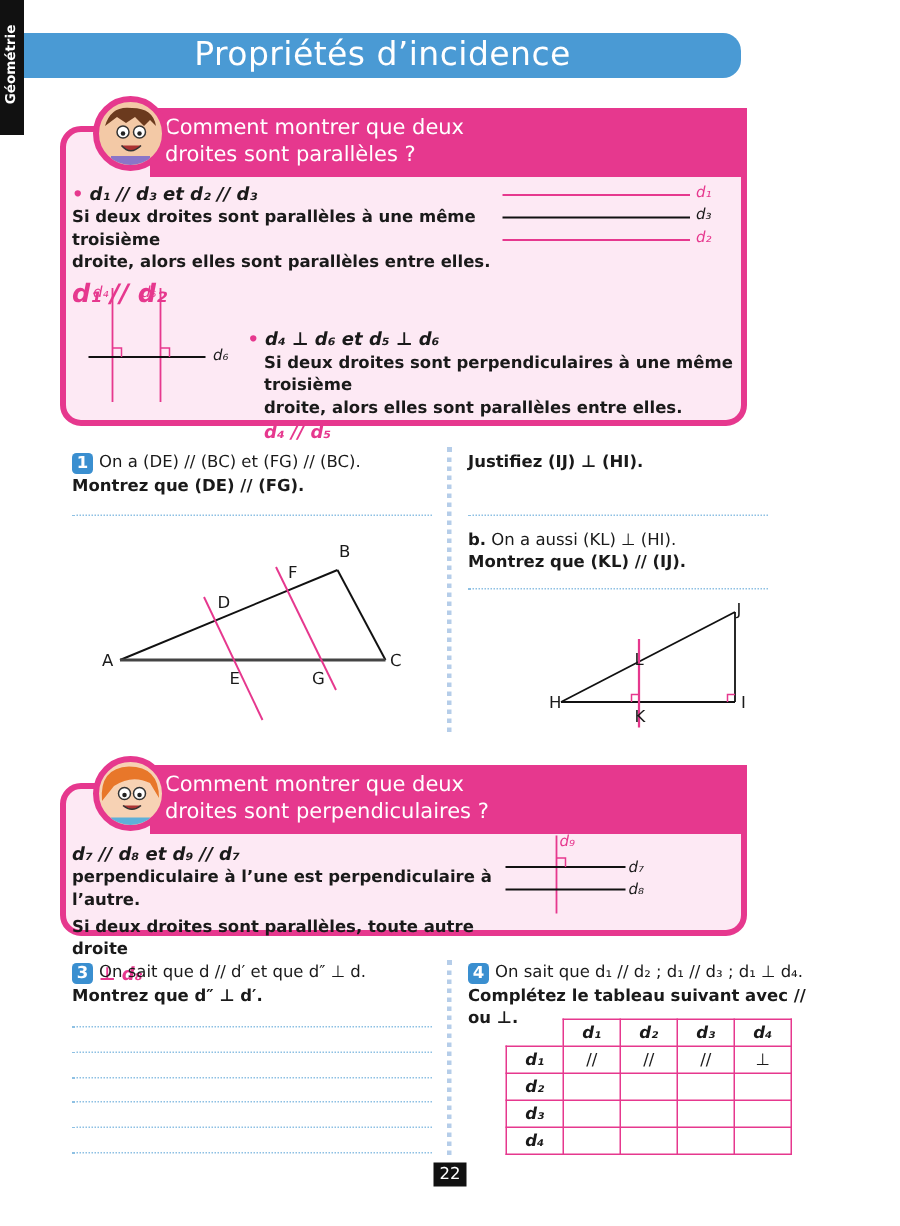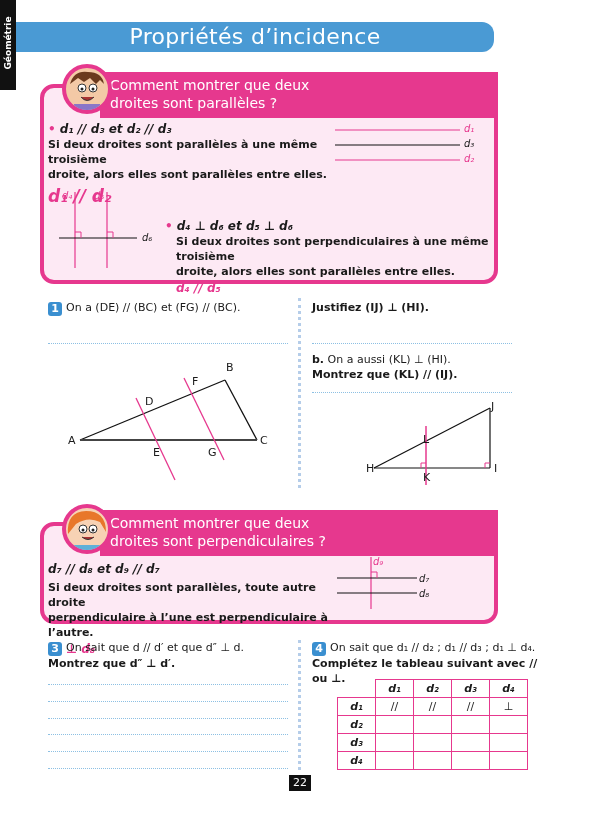--- a/index.html
+++ b/index.html
@@ -87,20 +87,21 @@
     <div class="t-bold">Si deux droites sont perpendiculaires à une même troisième</div>
     <div class="t-bold">droite, alors elles sont parallèles entre elles.</div>
     <div class="mi pink" style="font-size:12px; margin-top:2px;">d₄ // d₅</div>
   </div>
 </div>
 
 <div class="abs vdots" style="left:298px; top:298px; height:190px;"></div>
 
 <div class="abs" style="left:48px; top:288px; width:240px;margin-top:12px;">
   <div class="t-norm"><span class="num-badge">1</span><span>On a (DE) // (BC) et (FG) // (BC).</span></div>
+  <div class="t-bold">Montrez que (DE) // (FG).</div>
 </div>
 <div class="abs dots" style="left:48px; top:343px; width:240px;"></div>
 <svg class="abs" style="left:60px; top:360px;" width="220" height="130">
   <line x1="20" y1="80" x2="165" y2="20" stroke="#111" stroke-width="1.3"></line>
   <line x1="165" y1="20" x2="197" y2="80" stroke="#111" stroke-width="1.3"></line>
   <line x1="20" y1="80" x2="197" y2="80" stroke="#444" stroke-width="2"></line>
   <line x1="76" y1="38" x2="115" y2="120" stroke="#e6388e" stroke-width="1.3"></line>
   <line x1="124" y1="18" x2="164" y2="100" stroke="#e6388e" stroke-width="1.3"></line>
 </svg>
 <div class="abs t-norm" style="left:68px; top:433px;">A</div>
@@ -145,22 +146,22 @@
       <circle cx="17" cy="21" r="4" fill="#fff" stroke="#333"></circle>
       <circle cx="27" cy="21" r="4" fill="#fff" stroke="#333"></circle>
       <circle cx="17" cy="22" r="1.5" fill="#222"></circle>
       <circle cx="27" cy="22" r="1.5" fill="#222"></circle>
       <path d="M16 29 Q22 34 28 29" fill="#a33" stroke="#333"></path>
       <rect x="8" y="37" width="26" height="5" fill="#5fb0d8"></rect>
     </svg>
 </div>
 <div class="abs" style="left:48px; top:562px; width:290px;">
   <div class="mi" style="font-size:12px; line-height:15px;">d₇ // d₈ et d₉ // d₇</div>
+  <div class="t-bold">perpendiculaire à l’une est perpendiculaire à l’autre.</div>
   <div class="t-bold" style="margin-top:3px;">Si deux droites sont parallèles, toute autre droite</div>
-  <div class="t-bold">perpendiculaire à l’une est perpendiculaire à l’autre.</div>
   <div class="mi pink" style="font-size:12px; margin-top:2px;">d₉ ⊥ d₈</div>
 </div>
 <svg class="abs" style="left:335px; top:555px;" width="90" height="55">
   <line x1="36" y1="2" x2="36" y2="54" stroke="#e6388e" stroke-width="1.2"></line>
   <line x1="2" y1="23" x2="82" y2="23" stroke="#111" stroke-width="1.2"></line>
   <line x1="2" y1="38" x2="82" y2="38" stroke="#111" stroke-width="1.2"></line>
   <polyline points="36,17 42,17 42,23" fill="none" stroke="#e6388e"></polyline>
 </svg>
 <div class="abs lbl pink" style="left:373px; top:556px;">d₉</div>
 <div class="abs lbl" style="left:419px; top:573px;">d₇</div>

